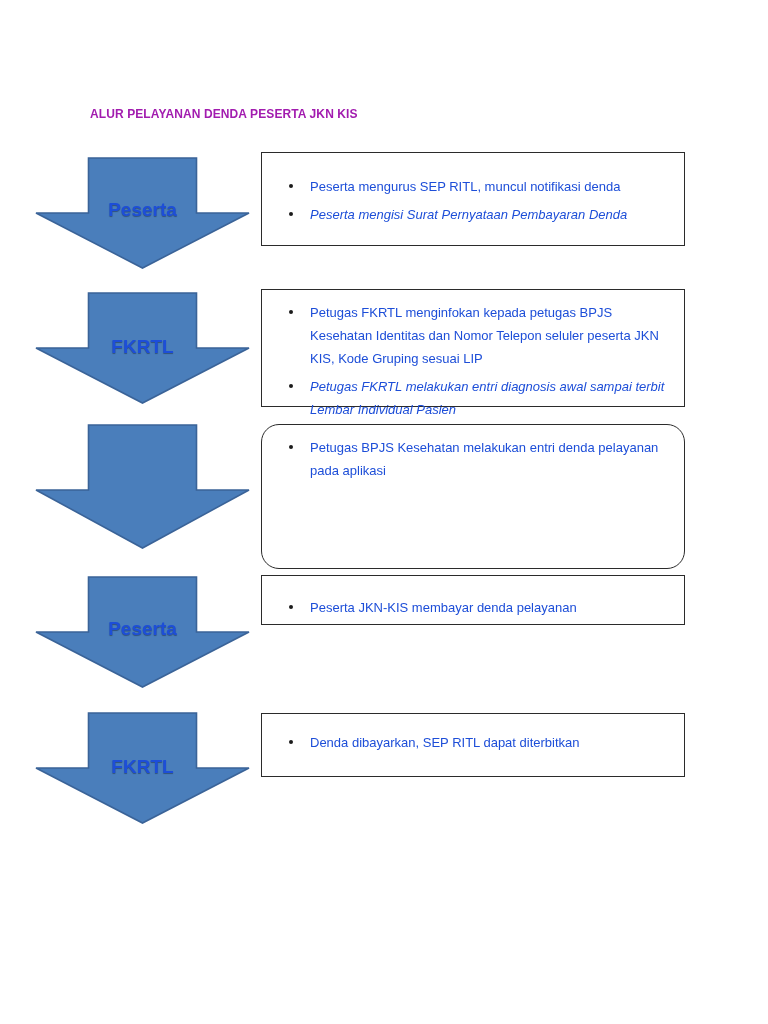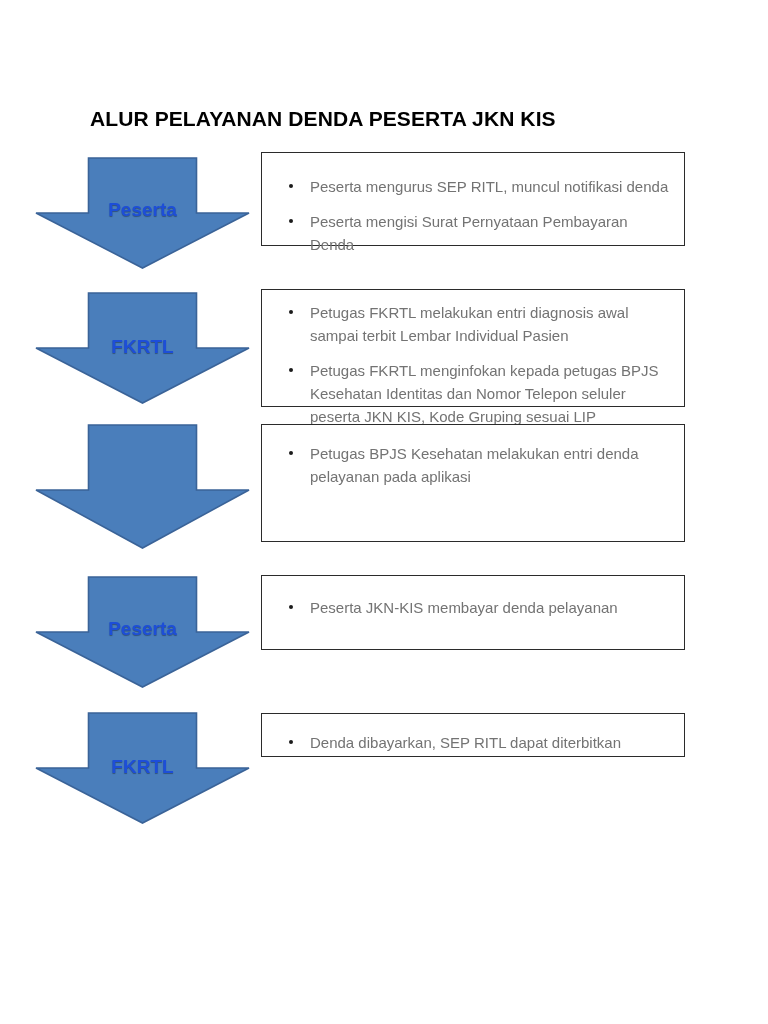--- a/index.html
+++ b/index.html
@@ -22,24 +22,24 @@
     left: 0; top: 0;
     width: 768px;
     height: 1024px;
     background: #ffffff;
   }
 
   .doc-title {
     position: absolute;
     left: 90px;
     top: 107px;
-    font-size: 21px;
+    font-size: 12px;
     font-weight: bold;
     letter-spacing: 0.1px;
-    color: #000000;
+    color: #a21caf;
     white-space: nowrap;
   }
 
   
   .flow-row {
     position: absolute;
     left: 0;
     width: 768px;
   }
 
@@ -81,26 +81,27 @@
     border: 1.3px solid #2b2b2b;
   }
   .bullet-list {
     margin: 0;
     padding: 0;
     list-style: none;
   }
   .bullet-item {
     position: relative;
     padding-left: 48px;
-    font-size: 15px;
+    font-size: 13px;
     line-height: 23px;
-    color: #737373;
+    color: #1d4ed8;
   }
   .bullet-item + .bullet-item {
-    margin-top: 12px;
+    margin-top: 5px;
+    font-style: italic;
   }
   .bullet-dot {
     position: absolute;
     left: 27px;
     top: 9px;
     width: 4px;
     height: 4px;
     background: #1b1b1b;
     border-radius: 50%;
   }
@@ -137,73 +138,73 @@
     <div class="arrow" style="top:3px;">
       <svg class="arrow-svg" viewBox="0 0 215 112" height="112">
         <polygon points="53.5,1 161.5,1 161.5,56 214,56 107.5,111 1,56 53.5,56" fill="#4a7ebb" stroke="#3a6398" stroke-width="1.6"></polygon>
       </svg>
       <div class="arrow-label one-line" style="top:43px;">FKRTL</div>
     </div>
     <div class="content-box" style="top:0px; height:118px; padding:11px 18px 0 0;">
       <ul class="bullet-list">
         <li class="bullet-item">
           <span class="bullet-dot"></span>
+          <span>Petugas FKRTL menginfokan kepada petugas BPJS Kesehatan Identitas dan Nomor Telepon seluler peserta JKN KIS, Kode Gruping sesuai LIP</span>
+        </li>
+        <li class="bullet-item">
+          <span class="bullet-dot"></span>
           <span>Petugas FKRTL melakukan entri diagnosis awal sampai terbit Lembar Individual Pasien</span>
-        </li>
-        <li class="bullet-item">
-          <span class="bullet-dot"></span>
-          <span>Petugas FKRTL menginfokan kepada petugas BPJS Kesehatan Identitas dan Nomor Telepon seluler peserta JKN KIS, Kode Gruping sesuai LIP</span>
         </li>
       </ul>
     </div>
   </div>
 
   <div class="flow-row" style="top:424px;">
     <div class="arrow" style="top:0px;">
       <svg class="arrow-svg" viewBox="0 0 215 125" height="125">
         <polygon points="53.5,1 161.5,1 161.5,66 214,66 107.5,124 1,66 53.5,66" fill="#4a7ebb" stroke="#3a6398" stroke-width="1.6"></polygon>
       </svg>
       <div class="arrow-label two-line" style="top:22px;">
       </div>
     </div>
-    <div class="content-box" style="top:0px; height:118px; padding:17px 18px 0 0;">
+    <div class="content-box" style="top:0px; height:145px; padding:11px 18px 0 0;border-radius:18px;">
       <ul class="bullet-list">
         <li class="bullet-item">
           <span class="bullet-dot"></span>
           <span>Petugas BPJS Kesehatan melakukan entri denda pelayanan pada aplikasi</span>
         </li>
       </ul>
     </div>
   </div>
 
   <div class="flow-row" style="top:575px;">
     <div class="arrow" style="top:1px;">
       <svg class="arrow-svg" viewBox="0 0 215 112" height="112">
         <polygon points="53.5,1 161.5,1 161.5,56 214,56 107.5,111 1,56 53.5,56" fill="#4a7ebb" stroke="#3a6398" stroke-width="1.6"></polygon>
       </svg>
       <div class="arrow-label one-line" style="top:41px;">Peserta</div>
     </div>
-    <div class="content-box" style="top:0px; height:75px; padding:20px 18px 0 0;">
+    <div class="content-box" style="top:0px; height:50px; padding:20px 18px 0 0;">
       <ul class="bullet-list">
         <li class="bullet-item">
           <span class="bullet-dot"></span>
           <span>Peserta JKN-KIS membayar denda pelayanan</span>
         </li>
       </ul>
     </div>
   </div>
 
   <div class="flow-row" style="top:713px;">
     <div class="arrow" style="top:-1px;">
       <svg class="arrow-svg" viewBox="0 0 215 112" height="112">
         <polygon points="53.5,1 161.5,1 161.5,56 214,56 107.5,111 1,56 53.5,56" fill="#4a7ebb" stroke="#3a6398" stroke-width="1.6"></polygon>
       </svg>
       <div class="arrow-label one-line" style="top:43px;">FKRTL</div>
     </div>
-    <div class="content-box" style="top:0px; height:44px; padding:17px 18px 0 0;">
+    <div class="content-box" style="top:0px; height:64px; padding:17px 18px 0 0;">
       <ul class="bullet-list">
         <li class="bullet-item">
           <span class="bullet-dot"></span>
           <span>Denda dibayarkan, SEP RITL dapat diterbitkan</span>
         </li>
       </ul>
     </div>
   </div>
 
 </div>

